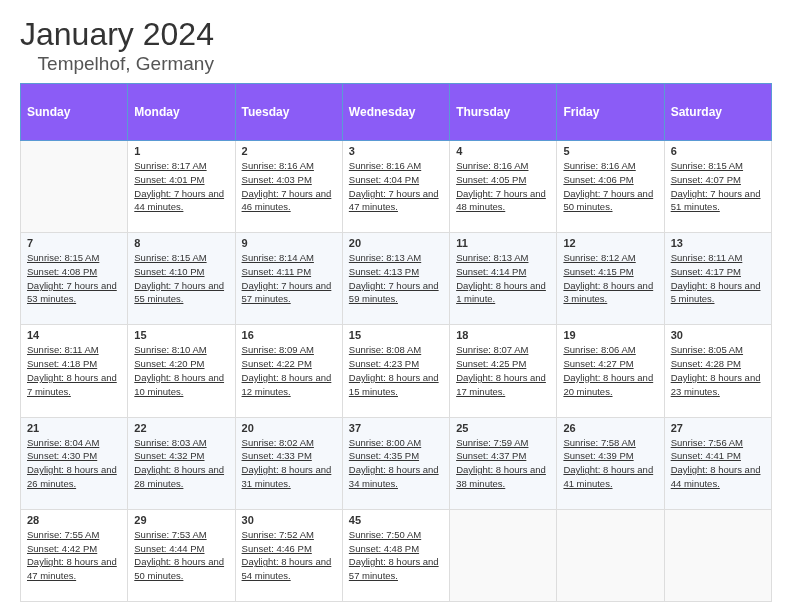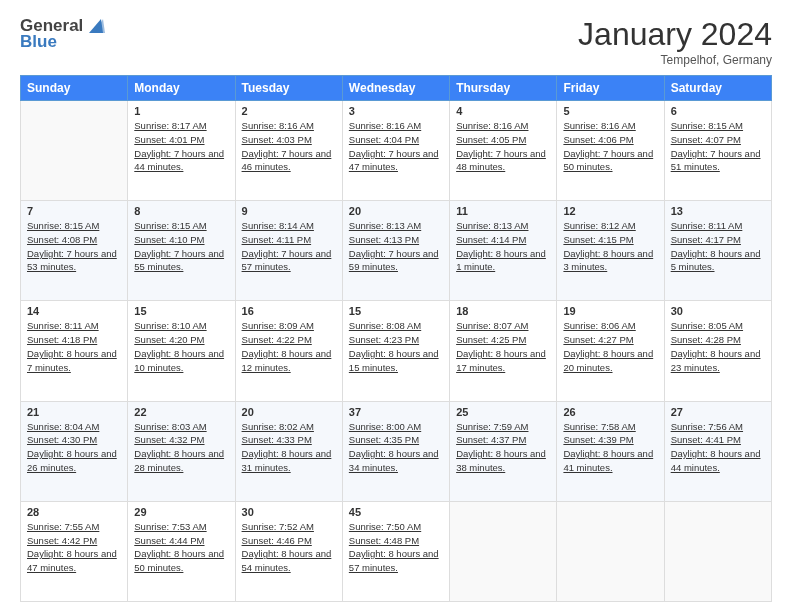--- a/index.html
+++ b/index.html
@@ -31,35 +31,35 @@
     .title-section {
       text-align: right;
     }
     .month-title {
       font-size: 32px;
       color: #333;
       font-weight: normal;
       text-align: center;
     }
     .location-title {
-      font-size: 12px;
+      font-size: 19px;
       color: #555;
     }
     .calendar {
       flex: 1;
       border-collapse: collapse;
       width: 100%;
       table-layout: fixed;
     }
     .calendar th {
-      background: #3b82f6;
+      background: #8b5cf6;
       color: #fff;
       font-size: 12px;
       font-weight: bold;
-      padding: 5px 6px;
+      padding: 21px 6px;
       text-align: left;
       border: 1px solid #5a9ad4;
     }
     .calendar td {
       vertical-align: top;
       border: 1px solid #ddd;
       padding: 4px 6px;
       font-size: 9.5px;
       color: #333;
       height: 85px;
@@ -83,33 +83,20 @@
     }
     .week-row:nth-child(even) td {
       background: #f5f8fc;
     }
   </style>
 </head>
 <body>
 
 <div class="page">
   <div class="header">
-    <div class="logo">
-      <div style="display:flex;flex-direction:column;align-items:flex-start;">
-        <div style="display:flex;align-items:center;gap:2px;">
-          <span style="font-size:17px;font-weight:bold;color:#444;">General</span>
-
-          <svg width="20" height="18" viewBox="0 0 20 18">
-            <polygon points="4,16 16,2 18,16" fill="#3a7abf"></polygon>
-            <polygon points="10,16 18,2 20,16" fill="#3a7abf" opacity="0.5"></polygon>
-          </svg>
-        </div>
-        <span style="font-size:17px;font-weight:bold;color:#3a7abf;margin-top:-4px;">Blue</span>
-      </div>
-    </div>
     <div class="title-section">
       <div class="month-title">January 2024</div>
       <div class="location-title">Tempelhof, Germany</div>
     </div>
   </div>
 
   <table class="calendar">
     <thead>
       <tr>
         <th>Sunday</th>

